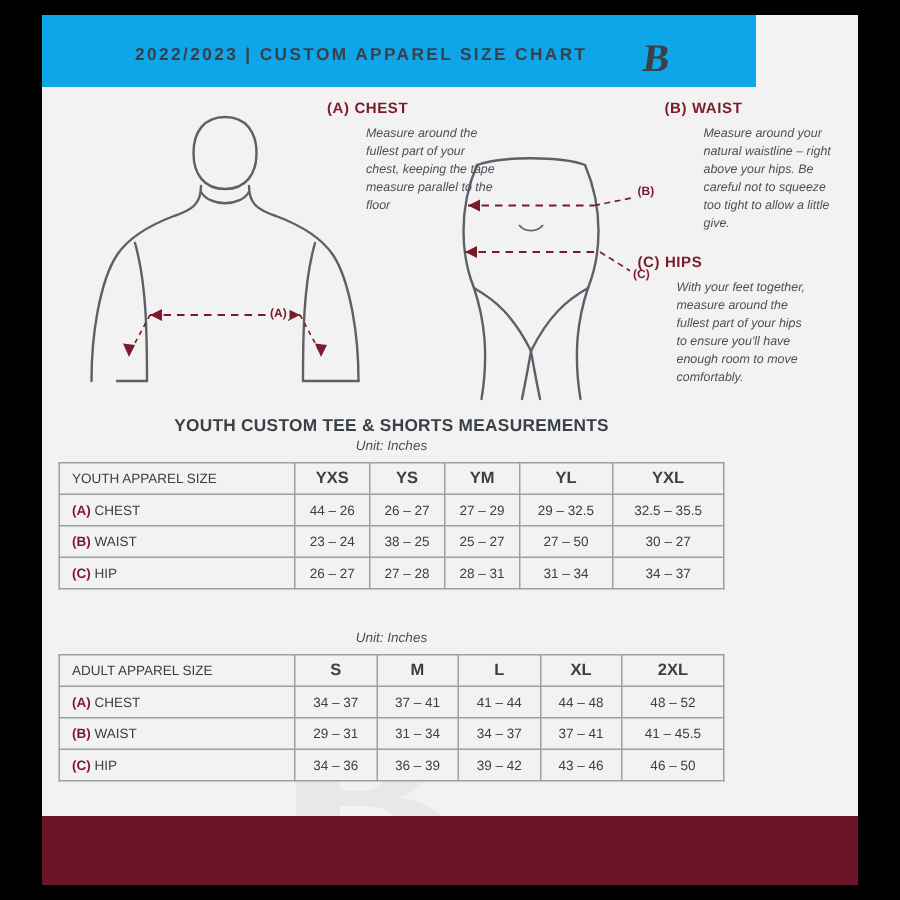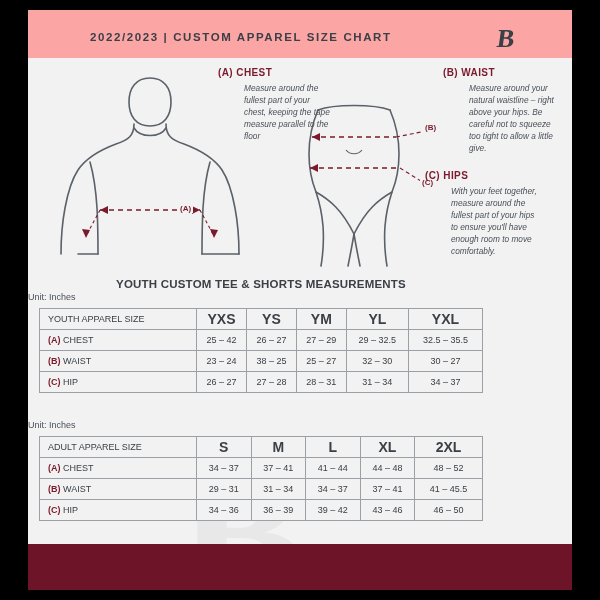--- a/index.html
+++ b/index.html
@@ -37,23 +37,23 @@
     font-weight: bold;
     color: #e8e8e8;
     line-height: 1;
     user-select: none;
     pointer-events: none;
   }
   
   .header {
     position: absolute;
     left: 0; top: 0;
-    width: 544px;
+    width: 476px;
     height: 48px;
-    background: #fca5a5;
+    background: #0ea5e9;
     display: flex;
     align-items: center;
   }
   .header-title {
     position: absolute;
     left: 62px;
     top: 21px;
     font-size: 11.5px;
     font-weight: bold;
     letter-spacing: 1.6px;
@@ -124,22 +124,23 @@
   
   .tbl-block { position: absolute; left: 0; width: 466px; }
   .tbl-title {
     text-align: center;
     font-size: 11.5px;
     font-weight: bold;
     color: #3a4046;
     letter-spacing: .2px;
   }
   .tbl-sub {
-    text-align: left;
+    text-align: center;
     font-size: 9px;
+    font-style: italic;
     color: #4a5059;
     margin-top: 2px;
     margin-bottom: 6px;
   }
   table {
     border-collapse: collapse;
     width: 444px;
     margin: 0 auto;
     background: #f2f2f2;
   }
@@ -151,21 +152,21 @@
     text-align: center;
     padding: 0;
   }
   th.rowhead, td.rowhead {
     text-align: left;
     padding-left: 8px;
     width: 148px;
     font-weight: normal;
   }
   th.rowhead { font-weight: normal; font-size: 9px; }
-  th.colhead { font-weight: bold; font-size: 14px; }
+  th.colhead { font-weight: bold; font-size: 11px; }
   .meas-tag { color: #7b1a2b; font-weight: bold; }
   .footer-bar {
     position: absolute;
     left: 0;
     bottom: 0;
     width: 544px;
     height: 46px;
     background: #6e1428;
   }
 </style>
@@ -298,32 +299,32 @@
             <th class="colhead">YXS</th>
             <th class="colhead">YS</th>
             <th class="colhead">YM</th>
             <th class="colhead">YL</th>
             <th class="colhead">YXL</th>
           </tr>
         </thead>
         <tbody>
           <tr>
             <td class="rowhead"><span class="meas-tag">(A)</span> <span>CHEST</span></td>
-            <td>25 – 42</td>
+            <td>44 – 26</td>
             <td>26 – 27</td>
             <td>27 – 29</td>
             <td>29 – 32.5</td>
             <td>32.5 – 35.5</td>
           </tr>
           <tr>
             <td class="rowhead"><span class="meas-tag">(B)</span> <span>WAIST</span></td>
             <td>23 – 24</td>
             <td>38 – 25</td>
             <td>25 – 27</td>
-            <td>32 – 30</td>
+            <td>27 – 50</td>
             <td>30 – 27</td>
           </tr>
           <tr>
             <td class="rowhead"><span class="meas-tag">(C)</span> <span>HIP</span></td>
             <td>26 – 27</td>
             <td>27 – 28</td>
             <td>28 – 31</td>
             <td>31 – 34</td>
             <td>34 – 37</td>
           </tr>

